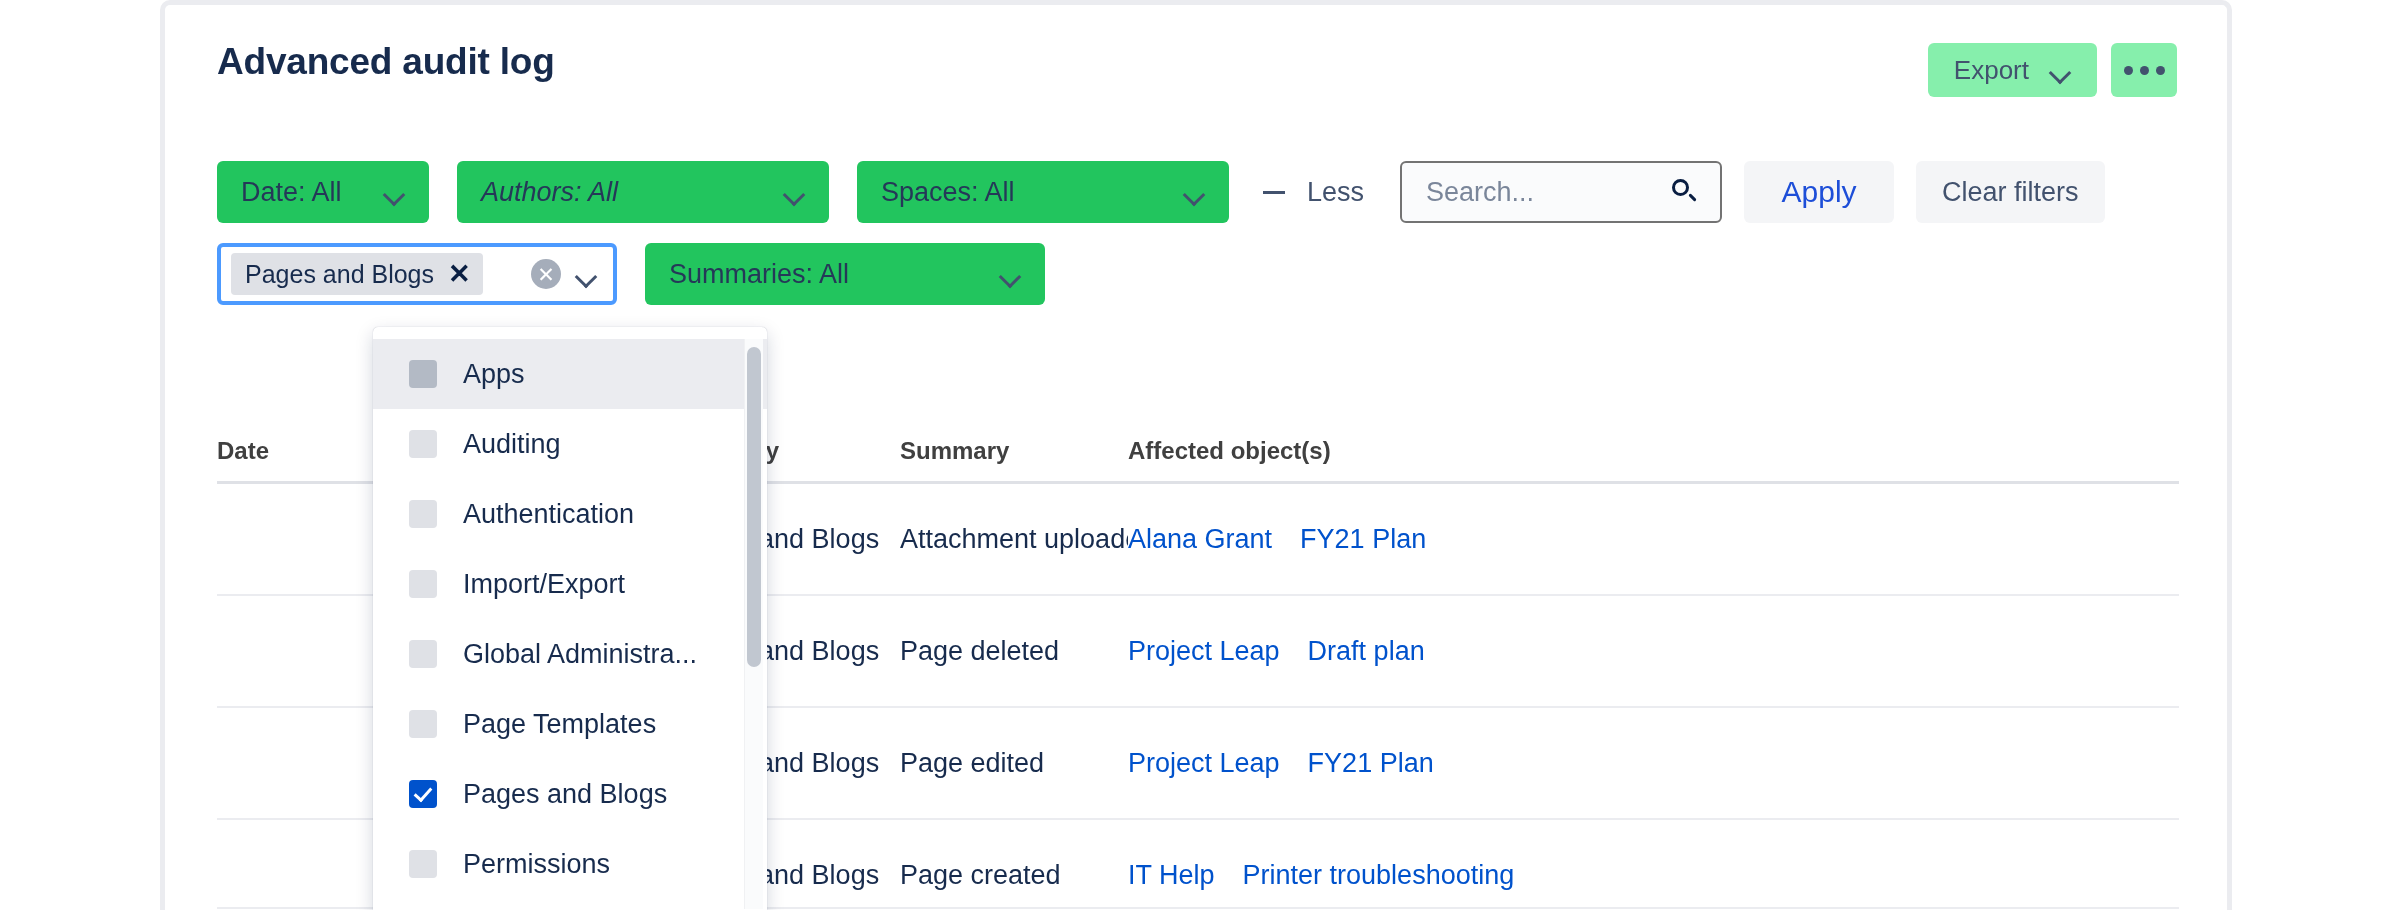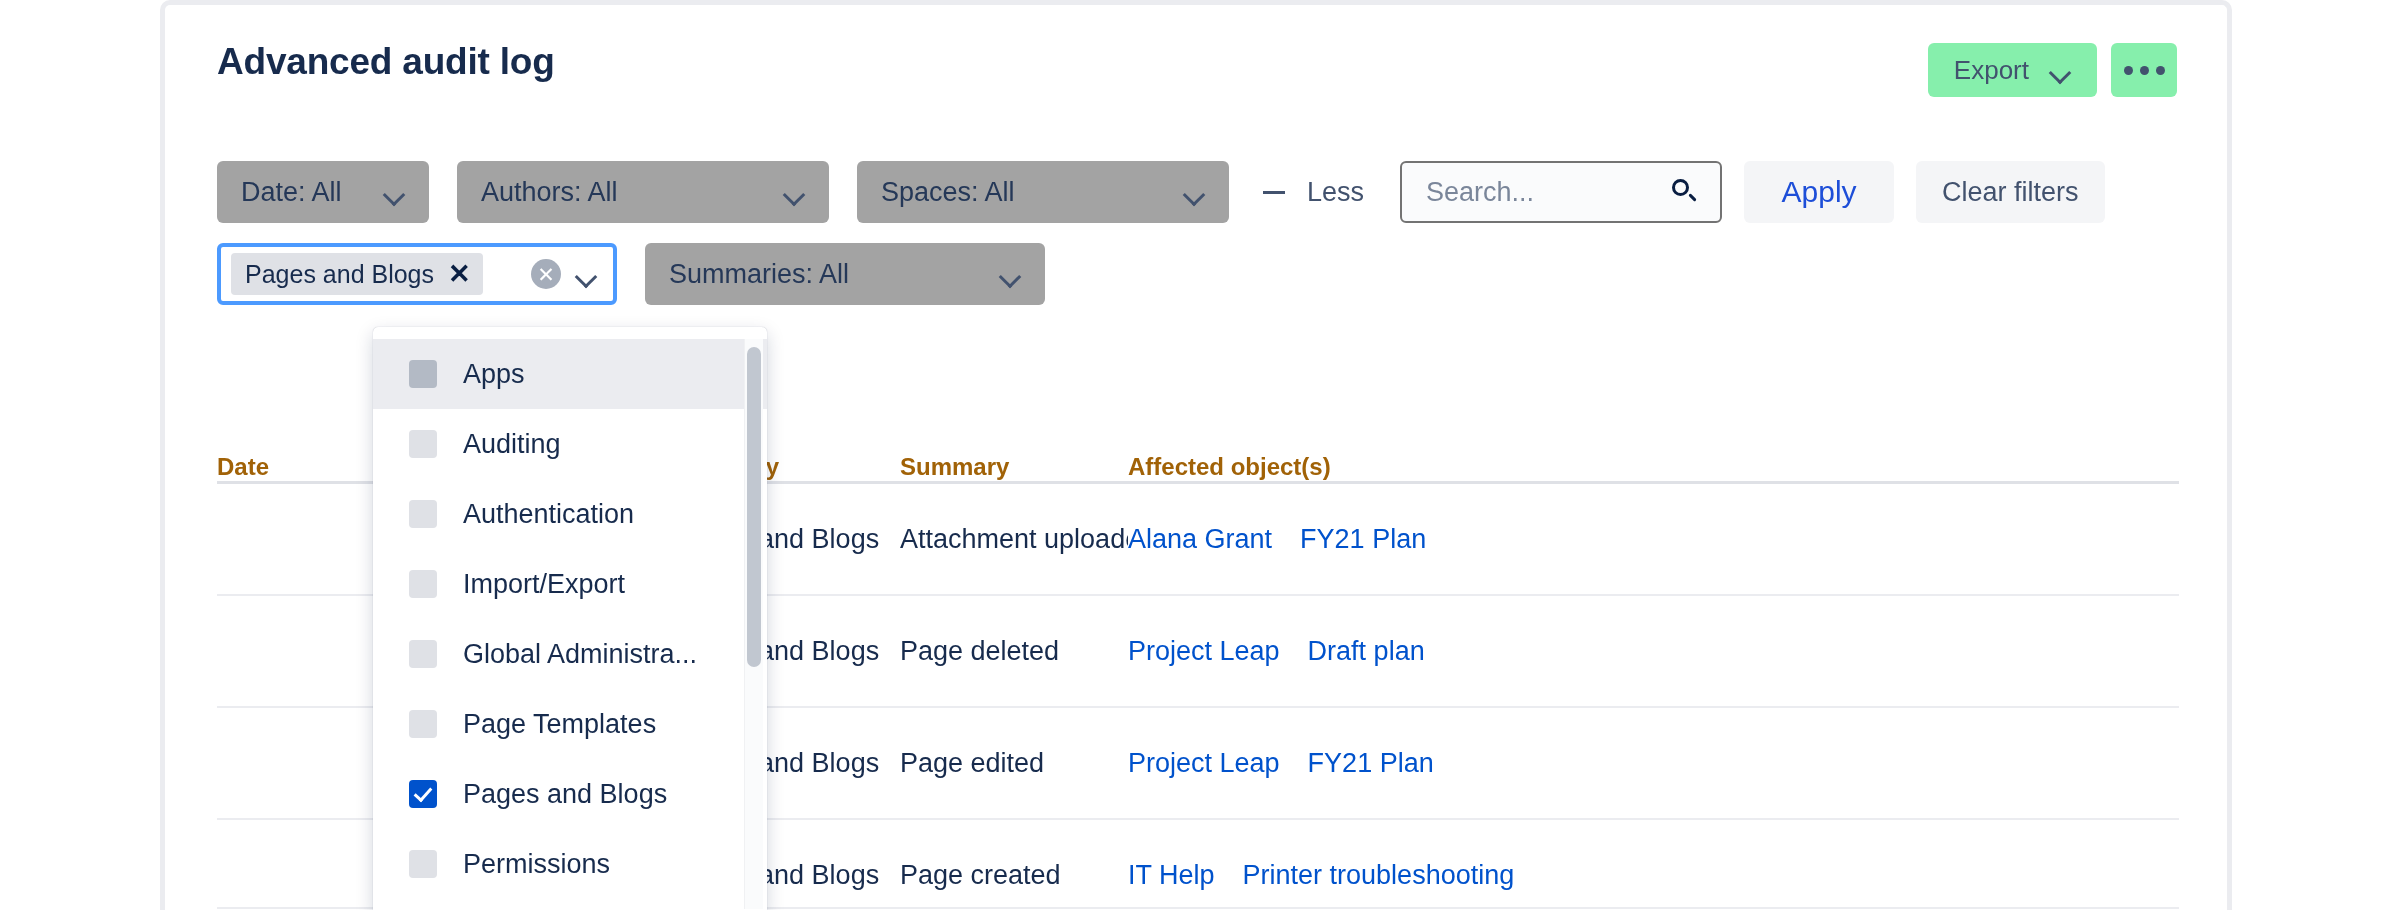--- a/index.html
+++ b/index.html
@@ -102,36 +102,36 @@
   
   #filter-bar-row1 {
     position: absolute;
     left: 52px;
     top: 156px;
     display: flex;
     align-items: center;
     gap: 0px;
   }
   .select-pill {
-    background: #a3a3a3;
+    background: #22c55e;
     border: none;
     border-radius: 6px;
     height: 62px;
     display: flex;
     align-items: center;
     justify-content: space-between;
     color: #253858;
     font-size: 27px;
     padding: 0 24px;
     box-sizing: border-box;
     cursor: pointer;
     white-space: nowrap;
   }
   #filter-date   { width: 212px; margin-right: 28px; gap: 18px; }
-  #filter-authors{ width: 372px; margin-right: 28px; }
+  #filter-authors{ width: 372px; margin-right: 28px; font-style: italic; }
   #filter-spaces { width: 372px; margin-right: 34px; }
 
   #less-toggle {
     display: flex;
     align-items: center;
     gap: 22px;
     color: #42526E;
     font-size: 27px;
     cursor: pointer;
     margin-right: 36px;
@@ -345,22 +345,22 @@
   }
   #table-head {
     display: flex;
     align-items: flex-end;
     height: 58px;
     border-bottom: 3px solid #DFE1E6;
   }
   .th {
     font-size: 24px;
     font-weight: bold;
-    color: #a16207;
-    padding-bottom: 0;
+    color: #404040;
+    padding-bottom: 16px;
     white-space: nowrap;
   }
   .tr {
     display: flex;
     align-items: center;
     height: 110px;
     border-bottom: 2px solid #EBECF0;
   }
   .tr:last-child { border-bottom: none; }
   .td {

